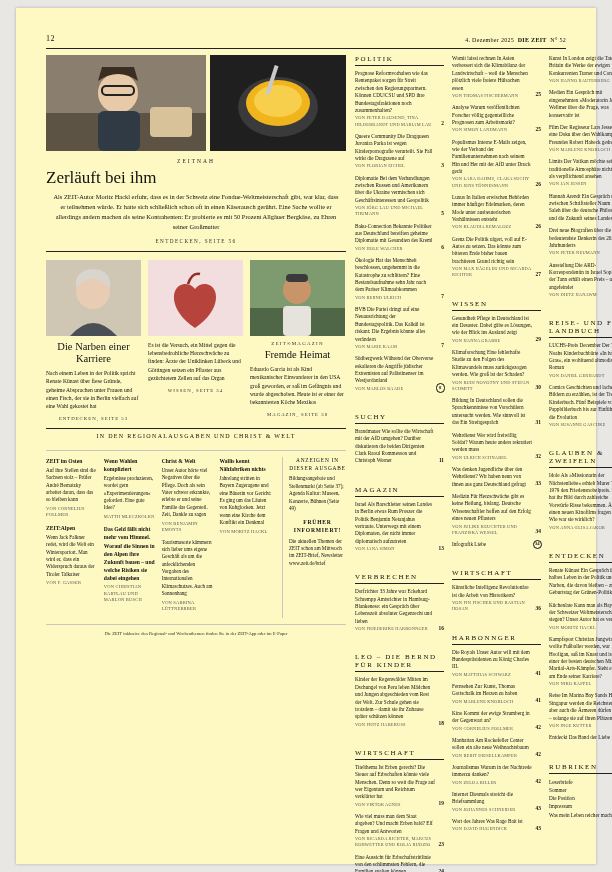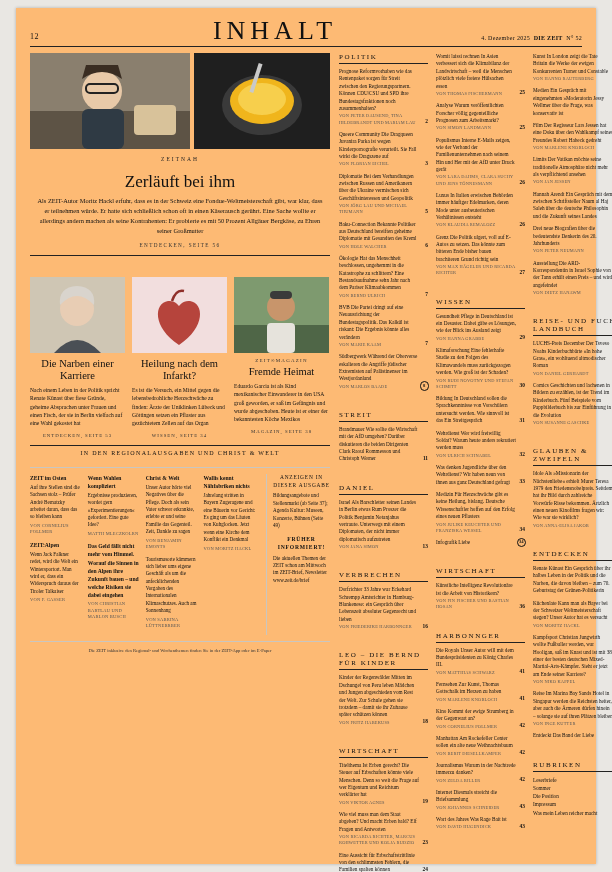--- a/index.html
+++ b/index.html
@@ -6,23 +6,23 @@
   body{
     width:612px;height:872px;
     background:#e9e7e3;
     font-family:"Liberation Serif", serif;
     color:#111;
     overflow:hidden;
   }
   .page{
     position:absolute;left:16px;top:8px;
     width:580px;height:856px;
-    background:#fdba74;
+    background:#fef9c3;
     box-shadow:0 0 3px rgba(0,0,0,.25);
-    padding:0;
+    padding:16px;
     box-sizing:border-box;
   }
   .inner{padding:10px 14px 0 14px;}
 
   
   .masthead{
     display:flex;align-items:flex-end;justify-content:space-between;
     border-bottom:1px solid #222;
     padding-bottom:2px;
   }
@@ -54,34 +54,34 @@
   .hero-img{height:96px;border:0;}
   .hero-a{width:160px;background:#6c6052;position:relative;overflow:hidden;}
   .hero-b{width:136px;background:#2b2b2b;position:relative;overflow:hidden;}
   .ph{position:absolute;inset:0;}
 
   .zeitnah{
     text-align:center;font-size:5.5px;letter-spacing:2px;
     margin-top:7px;color:#222;
   }
   .hero-head{
-    text-align:center;font-size:17px;margin:10px 0 4px;font-weight:400;
+    text-align:left;font-size:17px;margin:4px 0 4px;font-weight:400;
   }
   .hero-deck{
     font-size:6.4px;line-height:1.55;text-align:center;
     padding:0 6px;
   }
   .hero-sub{
     text-align:center;font-size:5.2px;letter-spacing:1.4px;margin-top:6px;color:#333;
   }
   .rule{border-top:1px solid #222;margin:7px 0 0;}
   .rule-thin{border-top:1px solid #c9c6c0;margin:6px 0;}
 
   
-  .cards{display:flex;gap:7px;margin-top:21px;}
+  .cards{display:flex;gap:7px;margin-top:8px;}
   .card{width:95px;}
   .card .img{height:76px;position:relative;overflow:hidden;}
   .card .kicker{font-size:5px;letter-spacing:1.2px;text-align:center;margin:5px 0 3px;color:#333;}
   .card h3{font-size:10.5px;line-height:1.15;text-align:center;margin:0 0 4px;font-weight:400;}
   .card p{font-size:5.6px;line-height:1.5;margin:0;text-align:left;}
   .card .more{font-size:4.8px;letter-spacing:1px;text-align:center;margin-top:5px;color:#333;}
 
   
   .reg-title{
     text-align:center;font-size:6px;letter-spacing:1.3px;
@@ -138,21 +138,20 @@
   .ad-right h4{font-size:11px;line-height:1.2;margin:0 0 6px;font-weight:700;}
 </style>
 </head>
 <body>
 
 <div class="page">
 <div class="inner">
 
   <div class="masthead">
     <div class="folio">12</div>
-    <div class="inhalt">INHALT</div>
     <div class="issue">
       <span>4. Dezember 2025</span>
       &nbsp;<b>DIE ZEIT</b>
       &nbsp;<span>N° 52</span>
     </div>
   </div>
 
   <div class="cols">
 
     <div class="left">
@@ -206,21 +205,20 @@
 
         <div class="card">
           <div class="img">
             <svg class="ph" viewBox="0 0 95 76" preserveAspectRatio="none">
               <rect width="95" height="76" fill="#f2dede"></rect>
               <path d="M47 68 C20 50 22 26 36 24 c7 -1 11 5 11 5 s4 -6 11 -5 c14 2 16 26 -11 44z" fill="#b6443c"></path>
               <path d="M40 24 q4 -12 12 -10" stroke="#8f2f2a" stroke-width="2.5" fill="none"></path>
             </svg>
           </div>
           <div class="kicker"></div>
-          <h3>Heilung nach dem Infarkt?</h3>
           <p>Es ist die Versuch, ein Mittel gegen die lebensbedrohliche Herzschwäche zu finden: Ärzte der Uniklinken Lübeck und Göttingen setzen ein Pflaster aus gezüchtetem Zellen auf das Organ</p>
           <div class="more">WISSEN, SEITE 34</div>
         </div>
 
         <div class="card">
           <div class="img">
             <svg class="ph" viewBox="0 0 95 76" preserveAspectRatio="none">
               <rect width="95" height="76" fill="#7e9a6f"></rect>
               <rect x="0" y="48" width="95" height="28" fill="#4f6647"></rect>
               <circle cx="47" cy="30" r="14" fill="#c8956b"></circle>
@@ -292,24 +290,24 @@
       <div class="rcol">
         <div class="sec-head first">POLITIK</div>
         <div class="entry"><span>Prognose Reformvorhaben wie das Rentenpaket sorgen für Streit zwischen den Regierungspartnern. Können CDU/CSU und SPD ihre Bundestagsfraktionen noch zusammenhalten?</span><span class="by">VON PETER DAUSEND, TINA HILDEBRANDT UND MARIAM LAU</span><span class="pg">2</span></div>
         <div class="entry"><span>Queere Community Die Dragqueen Juvanira Parka ist wegen Kinderpornografie verurteilt. Sie Fall wirkt die Dragszene auf</span><span class="by">VON FLORIAN EICHEL</span><span class="pg">3</span></div>
         <div class="entry"><span>Diplomatie Bei dem Verhandlungen zwischen Russen und Amerikanern über die Ukraine vermischen sich Geschäftsinteressen und Geopolitik</span><span class="by">VON JÖRG LAU UND MICHAEL THUMANN</span><span class="pg">5</span></div>
         <div class="entry"><span>Baku-Connection Bekannte Politiker aus Deutschland bereiften geheime Diplomatie mit Gesandten des Kreml</span><span class="by">VON HOLE WALCHER</span><span class="pg">6</span></div>
         <div class="entry"><span>Ökologie Hat das Menschheit beschlossen, ungehemmt in die Katastrophe zu schlittern? Eine Bestandsaufnahme sehn Jahr nach dem Pariser Klimaabkommen</span><span class="by">VON BERND ULRICH</span><span class="pg">7</span></div>
         <div class="entry"><span>BVB Die Partei dringt auf eine Neuausrichtung der Bundestagspolitik. Das Kalkül ist riskant: Die Ergebnis könnte alles verändern</span><span class="by">VON MARIE KAAM</span><span class="pg">7</span></div>
         <div class="entry"><span>Südbergwerk Während der Oberverse eskalieren die Angriffe jüdischer Extremisten auf Palästinenser im Westjordanland</span><span class="by">VON MARLOS BAADE</span><span class="pg circ">8</span></div>
 
-        <div class="sec-head">STREIT</div>
+        <div class="sec-head">SUCHY</div>
         <div class="entry"><span>Brandmauer Wie sollte die Wirtschaft mit der AfD umgehen? Darüber diskutieren die beiden Dirigenten Clark Raoul Rommesson und Christoph Werner</span><span class="pg">11</span></div>
 
-        <div class="sec-head">DANIEL</div>
+        <div class="sec-head">MAGAZIN</div>
         <div class="entry"><span>Israel Als Barschletter seinen Landes in Berlin etwas Rum Proszer die Politik Benjamin Netanjahus vertraute. Unterwegs mit einem Diplomaten, der nicht immer diplomatisch aufzutreten</span><span class="by">VON JANA SIMON</span><span class="pg">13</span></div>
 
         <div class="sec-head">VERBRECHEN</div>
         <div class="entry"><span>Dorfrichter 33 Jahre war Eckehard Schrempp Amtsrichter in Hamburg-Blankenese: ein Gespräch über Lebenszeit absoluter Gegenrecht und lieben</span><span class="by">VON FRIEDERIKE HARBONNGER</span><span class="pg">16</span></div>
 
         <div class="sec-head">LEO – DIE BERND FÜR KINDER</div>
         <div class="entry"><span>Kinder der Regenwälder Mitten im Dschungel von Peru leben Mädchen und Jungen abgeschieden vom Rest der Welt. Zur Schule gehen sie trotzdem – damit sie ihr Zuhause später schützen können</span><span class="by">VON FRITZ HABEKUSS</span><span class="pg">18</span></div>
 
         <div class="sec-head">WIRTSCHAFT</div>
         <div class="entry"><span>Titelthema Ist Erben gerecht? Die Steuer auf Erbschaften könnte viele Menschen. Denn so weit die Frage auf wer Eigentum und Reichtum verklärter hat</span><span class="by">VON VIKTOR AGNES</span><span class="pg">19</span></div>

